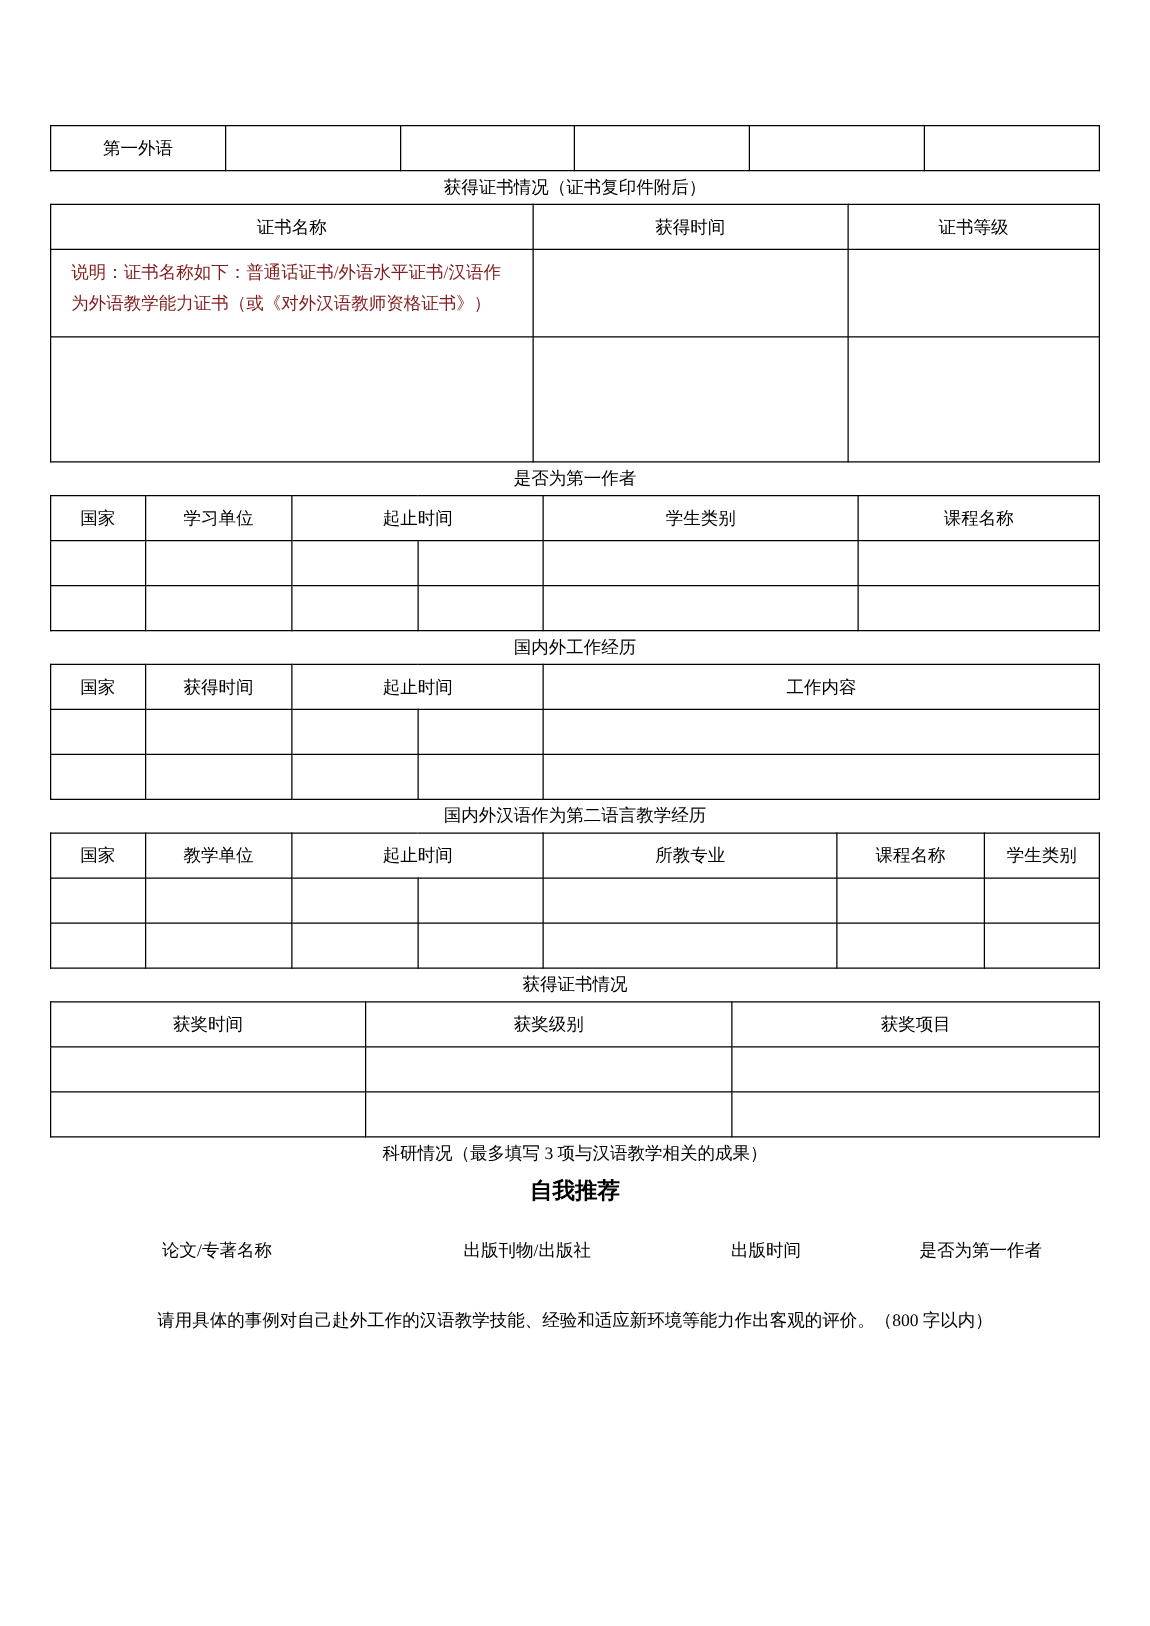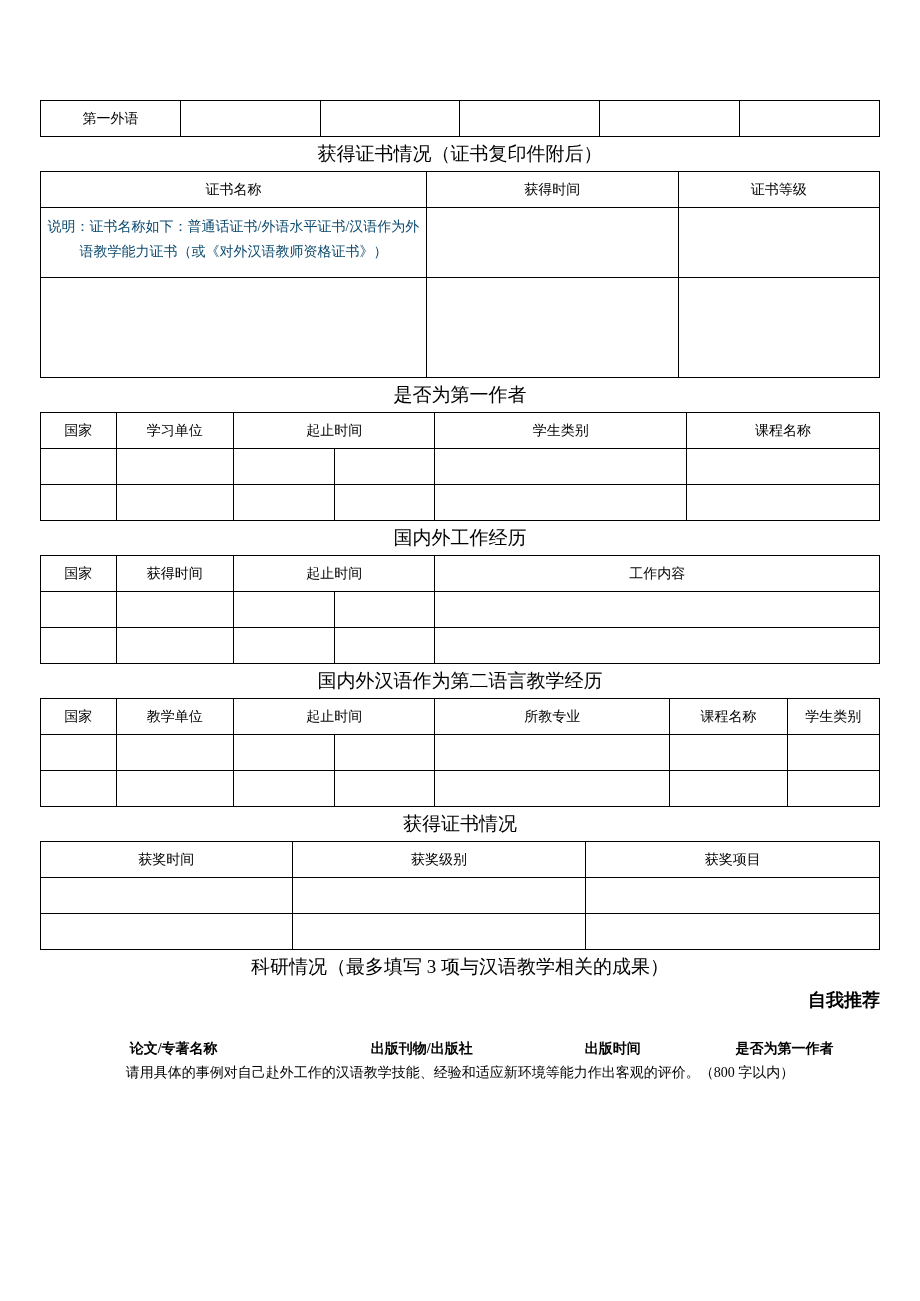--- a/index.html
+++ b/index.html
@@ -19,49 +19,50 @@
     td, th {
       border: 1px solid #000;
       padding: 8px 4px;
       text-align: center;
       vertical-align: middle;
       font-weight: normal;
       height: 36px;
     }
     .section-title {
       text-align: center;
-      font-size: 19px;
+      font-size: 14px;
       padding: 4px 0;
       font-weight: normal;
     }
     .red-text {
-      color: #0c4a6e;
-      text-align: center;
+      color: #7f1d1d;
+      text-align: left;
       vertical-align: top;
       line-height: 1.8;
-      padding: 6px 4px;
+      padding: 6px 16px;
     }
     .tall-row td { height: 100px; vertical-align: top; }
     .bold-title {
-      text-align: right;
+      text-align: center;
       font-weight: bold;
       font-size: 18px;
       padding: 4px 0;
     }
     .research-row {
       display: flex;
       justify-content: space-around;
       padding: 4px 0;
       font-size: 14px;
     }
-    .research-row span { flex: 1; text-align: center; font-weight: bold; }
+    .research-row span { flex: 1; text-align: center; }
     .instruction {
       text-align: center;
       font-size: 14px;
       padding: 2px 0;
+      margin-top: 32px;
     }
     .empty-cell { height: 32px; }
   </style>
 </head>
 <body>
 
 <table>
   <tbody>
   <tr>
     <td>第一外语</td>

